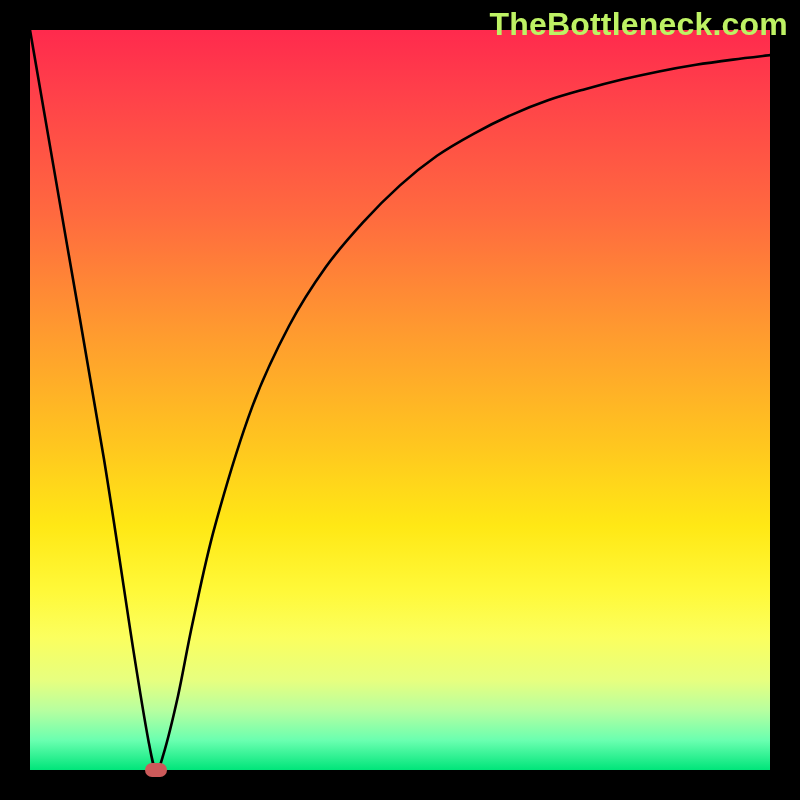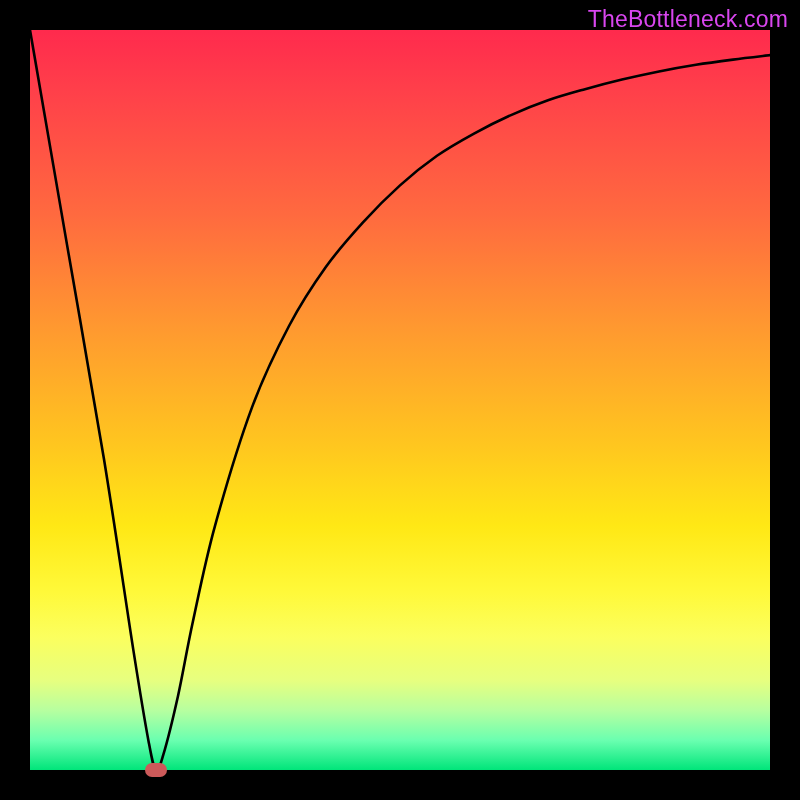--- a/index.html
+++ b/index.html
@@ -37,24 +37,24 @@
       #e6ff80 88%,
       #b6ffa0 92%,
       #6affb0 96%,
       #00e57a 100%
     );
   }
   .watermark {
     position: absolute;
     top: 6px;
     right: 12px;
-    color: #d946ef;
-    font-size: 23px;
+    color: #bef264;
+    font-size: 32px;
     letter-spacing: 0.2px;
-    font-weight: 400;
+    font-weight: 700;
     user-select: none;
   }
   svg.curve {
     position: absolute;
     left: 0;
     top: 0;
   }
   .marker {
     position: absolute;
     width: 22px;

